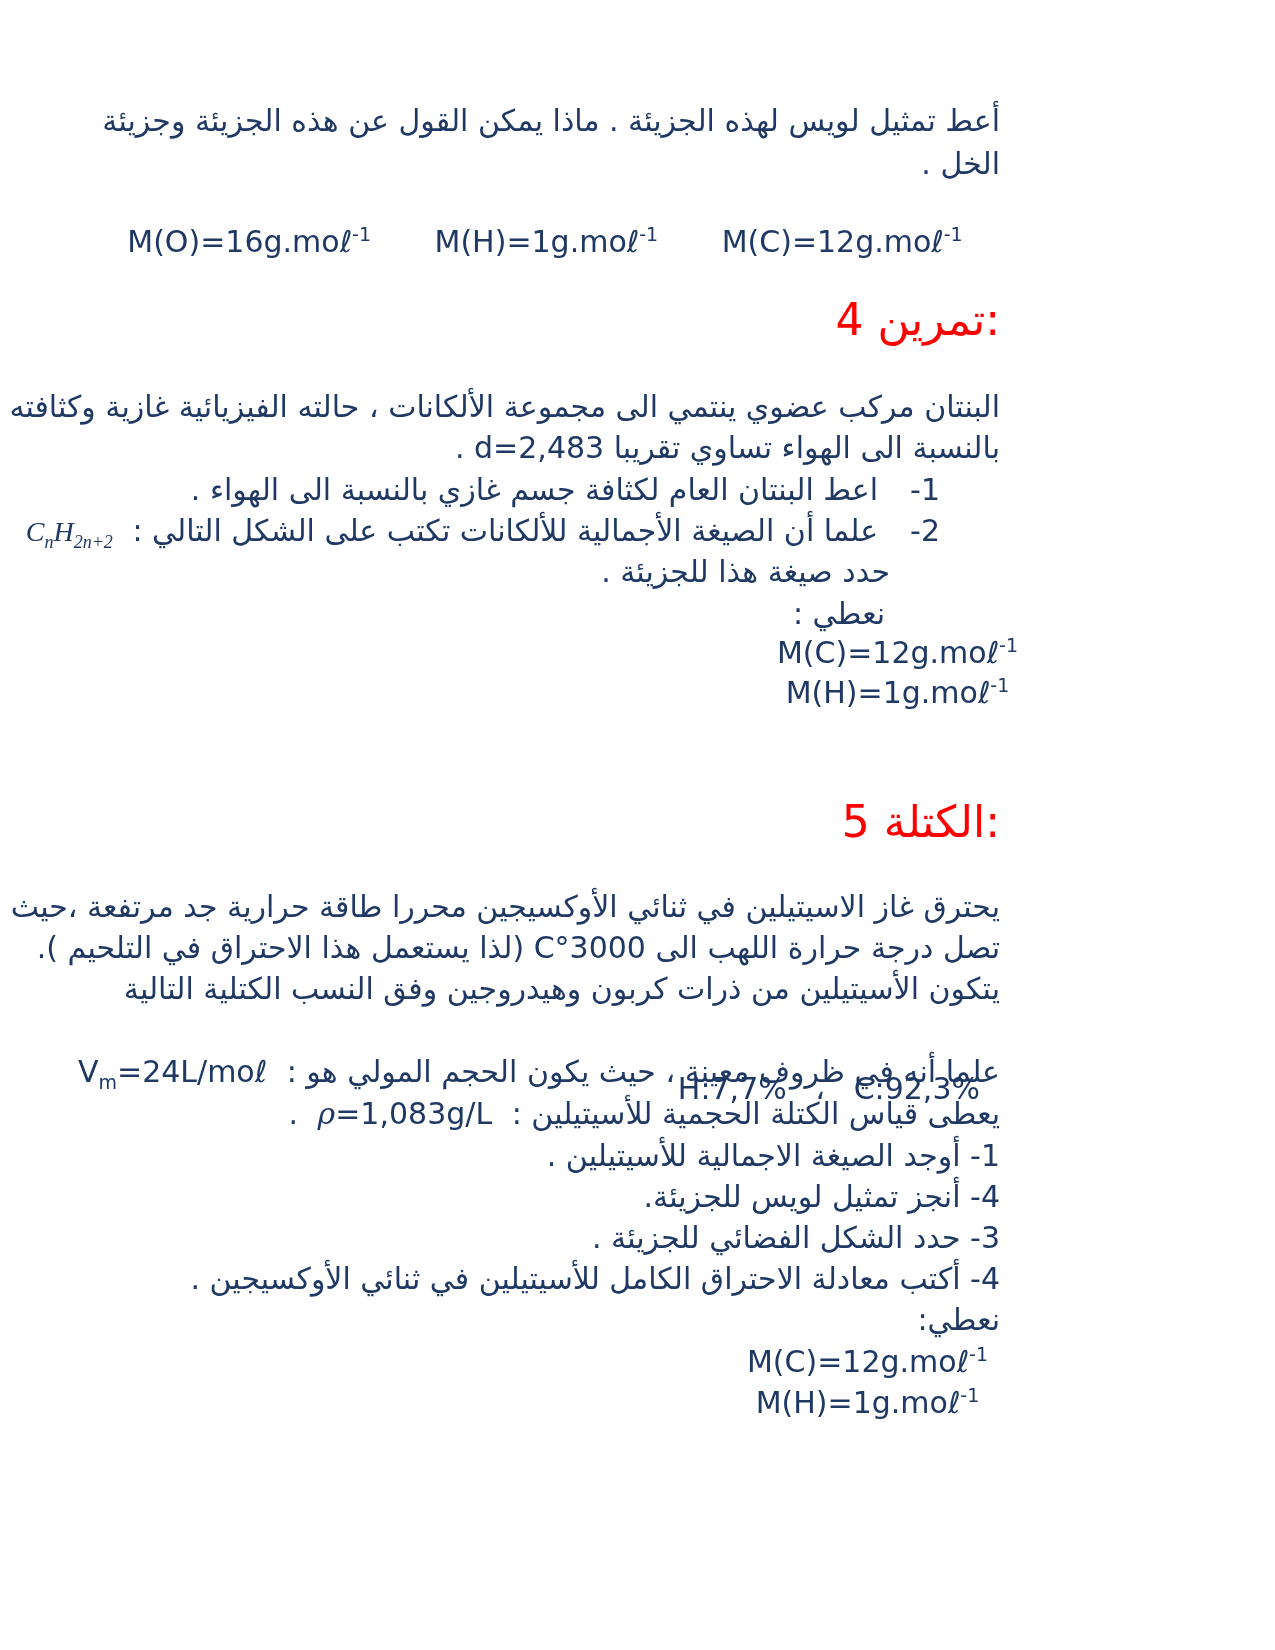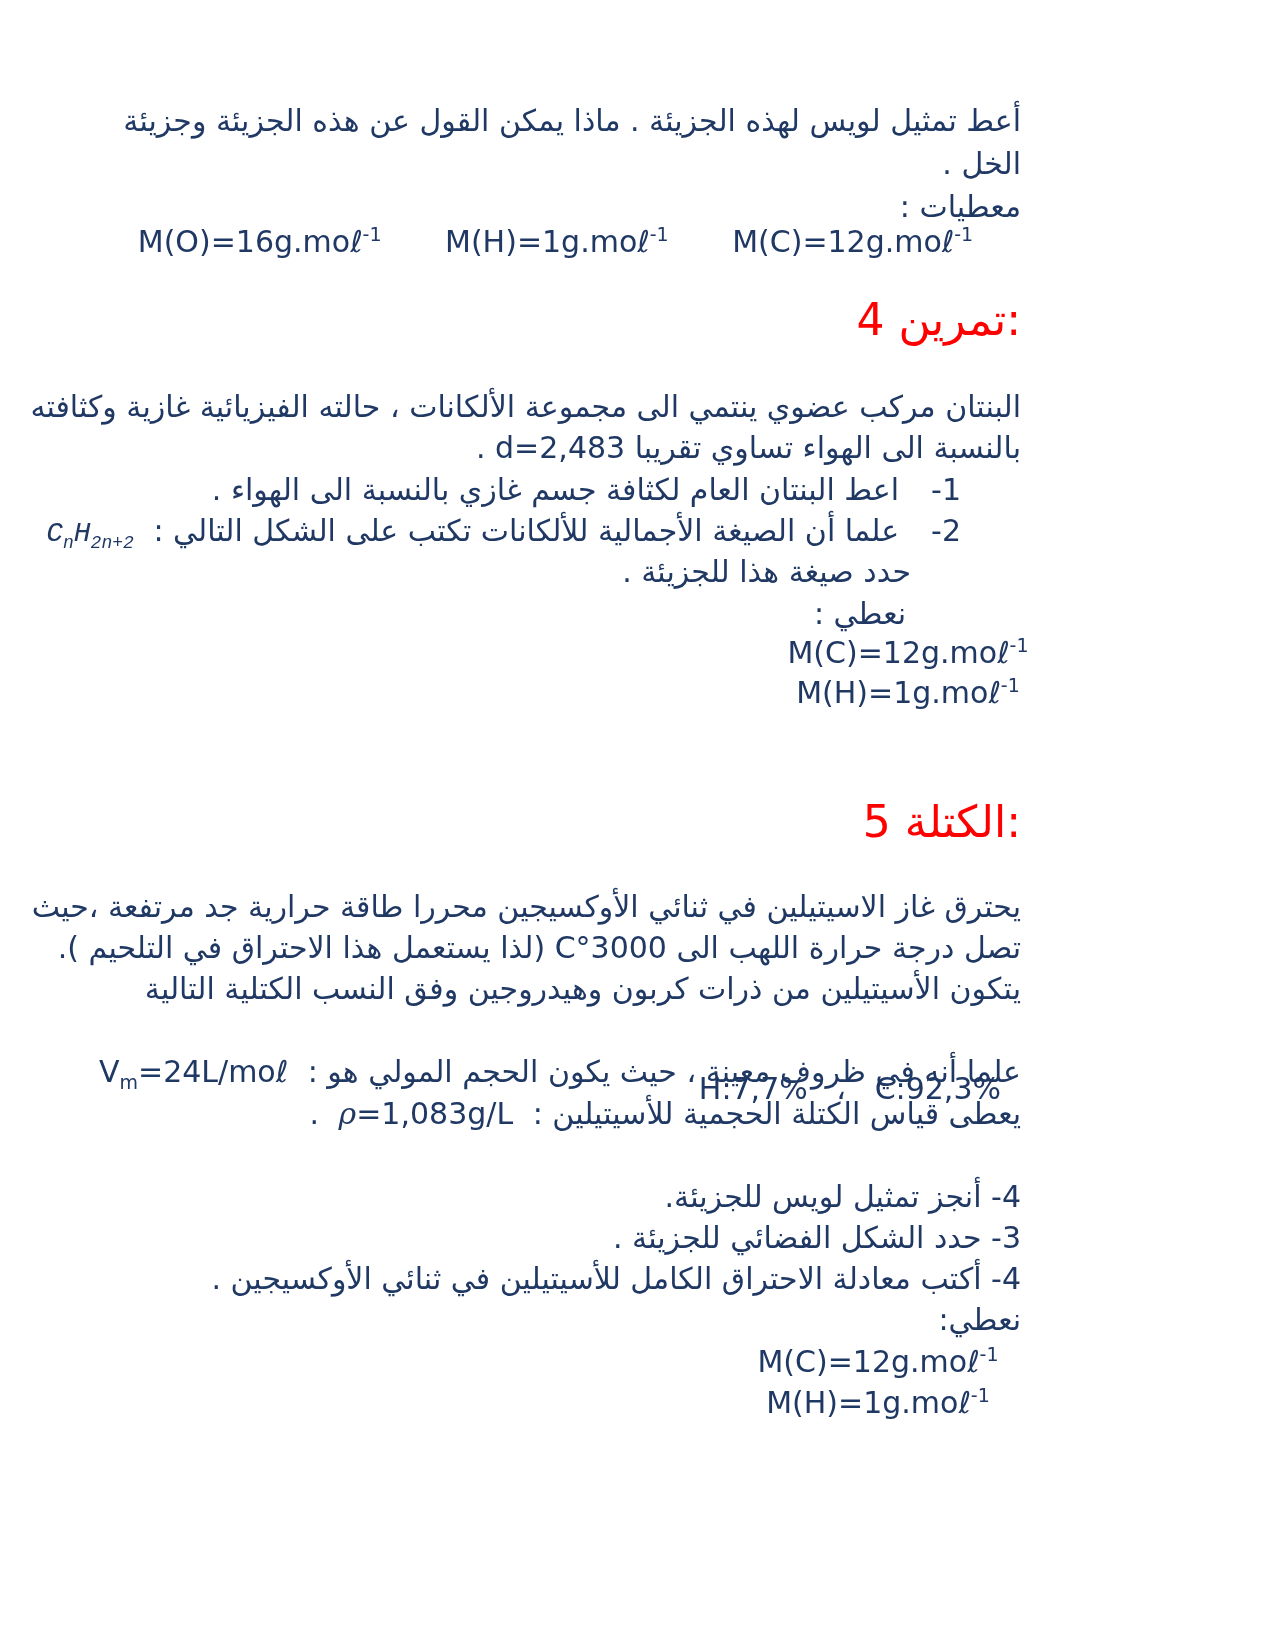--- a/index.html
+++ b/index.html
@@ -3,21 +3,20 @@
 <meta charset="utf-8">
 <style>
   html,body{margin:0;padding:0;background:#ffffff;}
   .page{
     position:relative;
     width:1115px;height:1650px;
     background:#ffffff;
     overflow:hidden;
     font-family:"DejaVu Sans","Liberation Sans",sans-serif;
     color:#1F3864;
-    padding-left:21px;
   }
   .ln{
     position:absolute;
     left:90px;right:115px;
     height:42px;line-height:42px;
     font-size:30px;
     direction:rtl;
     text-align:right;
     white-space:nowrap;
     color:#1F3864;
@@ -27,38 +26,37 @@
     color:#FF0000;
     font-size:44px;
     height:50px;line-height:50px;
     direction:ltr;
     text-align:right;
   }
   sup{font-size:19px;line-height:0;vertical-align:super;}
   sub{font-size:19px;line-height:0;vertical-align:sub;}
   .mm{margin:0 27px;}
   .mt{
-    font-family:Liberation Mono, monospace;
+    font-family:Liberation Serif, serif;
     font-style:italic;
     font-size:28px;
   }
   .mt sub{font-style:italic;font-size:18px;}
   .tabgap{display:inline-block;width:32px;}
   .fgap{margin-right:10px;}
   .pre{white-space:pre;}
   .greek{font-family:"DejaVu Serif","Liberation Serif",serif;font-style:italic;}
 </style>
 </head>
 <body>
 
 <div class="page">
 
   <div class="ln" style="top:100px">أعط تمثيل لويس لهذه الجزيئة . ماذا يمكن القول عن هذه الجزيئة وجزيئة</div>
   <div class="ln" style="top:143px">الخل .</div>
-  <div class="ln" style="top:186px">معطيات :</div>
 
   <div class="ln ctr" style="top:221px">
     <span class="mm"><span>M(O)=16g.moℓ</span><sup>-1</sup></span>
     <span class="mm"><span>M(H)=1g.moℓ</span><sup>-1</sup></span>
     <span class="mm"><span>M(C)=12g.moℓ</span><sup>-1</sup></span>
   </div>
 
   <div class="ln red" style="top:295px">تمرين 4:</div>
 
   <div class="ln" style="top:386px">البنتان مركب عضوي ينتمي الى مجموعة الألكانات ، حالته الفيزيائية غازية وكثافته</div>
@@ -98,20 +96,21 @@
     <span>علما أنه في ظروف معينة ، حيث يكون الحجم المولي هو :</span>
     <span dir="ltr" class="fgap"><span>V</span><sub>m</sub><span>=24L/moℓ</span></span>
   </div>
 
   <div class="ln" style="top:1093px">
     <span>يعطى قياس الكتلة الحجمية للأسيتيلين :</span>
     <span dir="ltr" class="fgap"><span class="greek">ρ</span><span>=1,083g/L</span></span>
     <span class="fgap">.</span>
   </div>
 
+  <div class="ln" style="top:1135px">1- أوجد الصيغة الاجمالية للأسيتيلين .</div>
   <div class="ln" style="top:1176px">4- أنجز تمثيل لويس للجزيئة.</div>
   <div class="ln" style="top:1217px">3- حدد الشكل الفضائي للجزيئة .</div>
   <div class="ln" style="top:1258px">4- أكتب معادلة الاحتراق الكامل للأسيتيلين في ثنائي الأوكسيجين .</div>
 
   <div class="ln" style="top:1299px">نعطي:</div>
 
   <div class="ln ctr" style="top:1341px;left:740px;right:120px">
     <span>M(C)=12g.moℓ</span><sup>-1</sup>
   </div>
   <div class="ln ctr" style="top:1382px;left:740px;right:120px">

